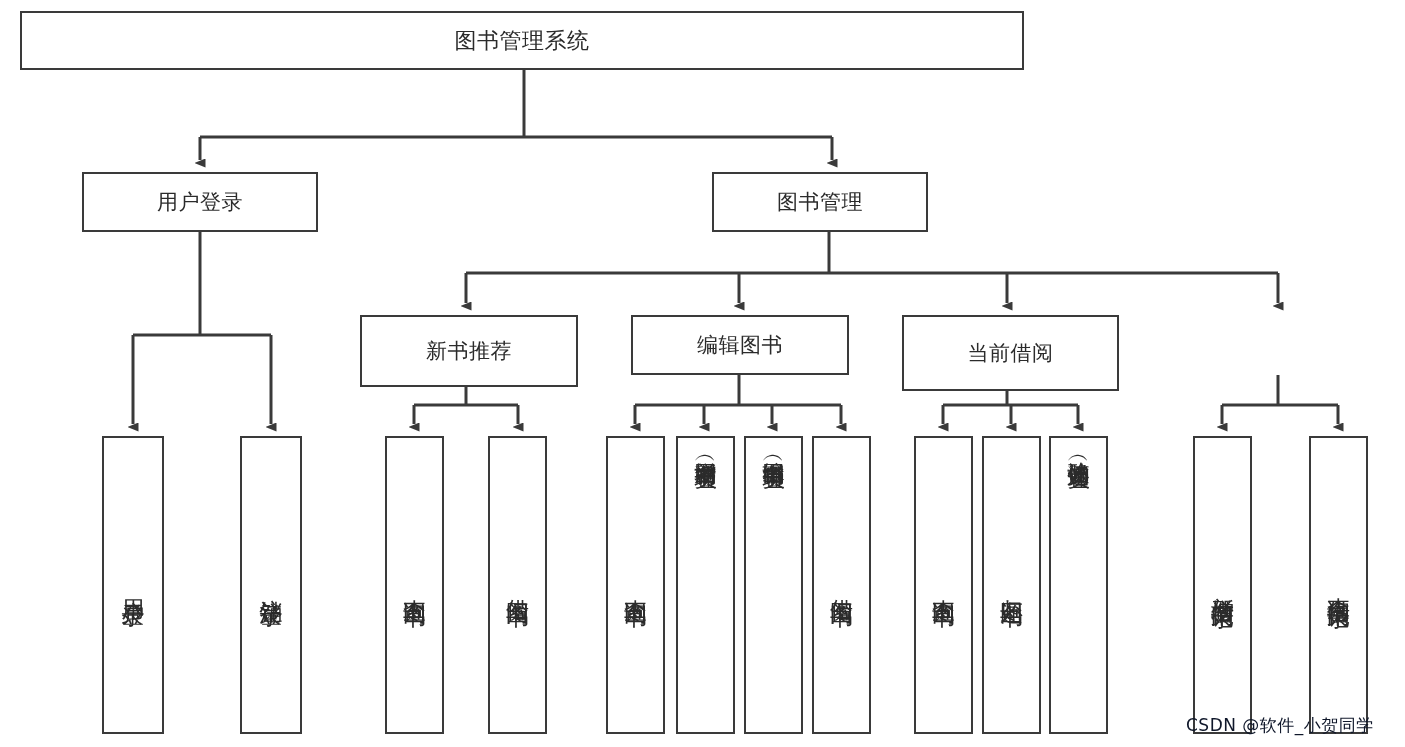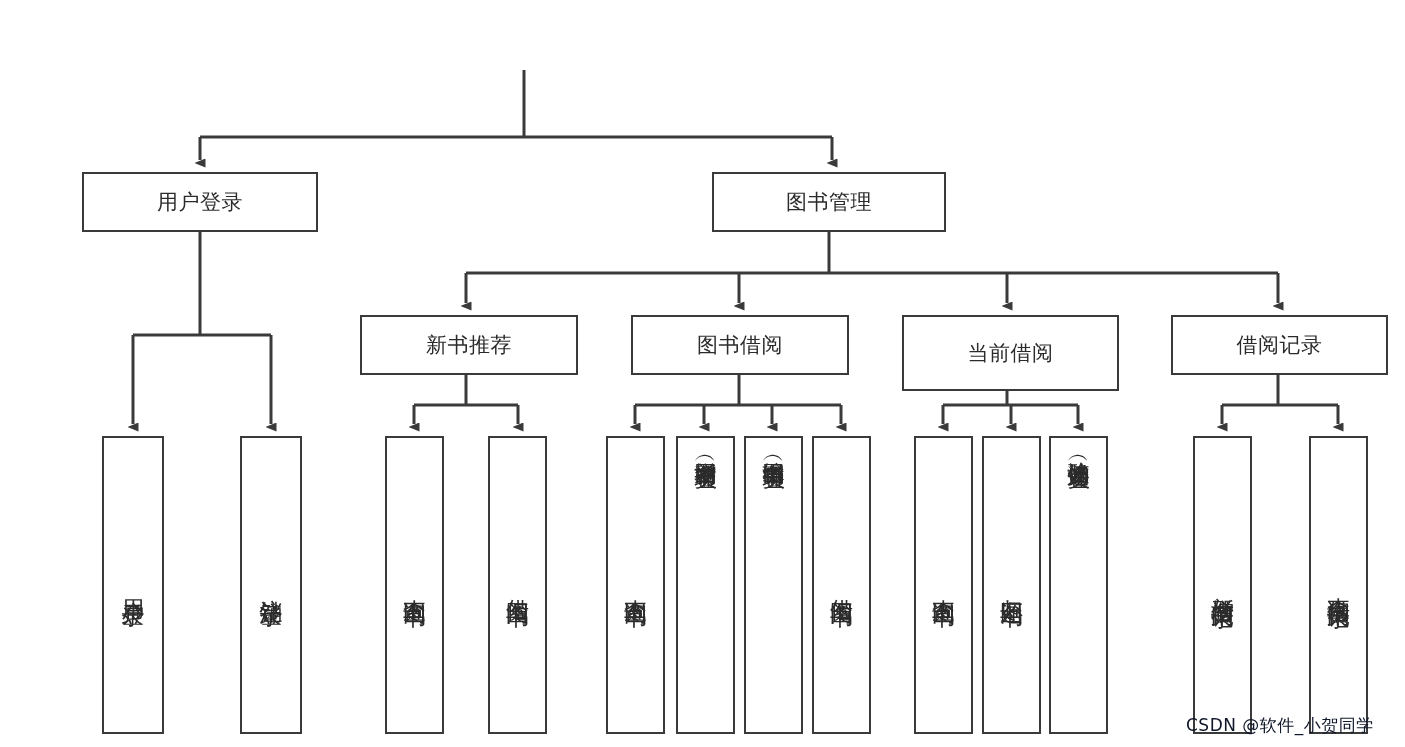--- a/index.html
+++ b/index.html
@@ -129,40 +129,40 @@
       <path d="M1011,405 L1011,424" marker-end="url(#arrow)"></path>
       <path d="M1078,405 L1078,424" marker-end="url(#arrow)"></path>
 
       <path d="M1278,375 L1278,405"></path>
       <path d="M1222,405 L1338,405"></path>
       <path d="M1222,405 L1222,424" marker-end="url(#arrow)"></path>
       <path d="M1338,405 L1338,424" marker-end="url(#arrow)"></path>
     </g>
   </svg>
 
+  <div class="node root horizontal" style="left:20px; top:11px; width:1004px; height:59px;">
+    <span class="node-label">图书管理系统</span>
+  </div>
 
   <div class="node horizontal" style="left:82px; top:172px; width:236px; height:60px;">
     <span class="node-label">用户登录</span>
   </div>
-  <div class="node horizontal" style="left:712px; top:172px; width:234px; height:60px;">
+  <div class="node horizontal" style="left:712px; top:172px; width:216px; height:60px;">
     <span class="node-label">图书管理</span>
   </div>
 
-  <div class="node horizontal" style="left:360px; top:315px; width:218px; height:60px;">
+  <div class="node horizontal" style="left:360px; top:315px; width:218px; height:72px;">
     <span class="node-label">新书推荐</span>
   </div>
   <div class="node horizontal" style="left:631px; top:315px; width:218px; height:60px;">
-    <span class="node-label">图书借阅</span>
+    <span class="node-label">编辑图书</span>
   </div>
   <div class="node horizontal" style="left:902px; top:315px; width:217px; height:76px;">
     <span class="node-label">当前借阅</span>
   </div>
-  <div class="node horizontal" style="left:1171px; top:315px; width:217px; height:60px;">
-    <span class="node-label">借阅记录</span>
-  </div>
 
   <div class="node vertical centered" style="left:102px; top:436px; width:62px; height:298px;">
     <span class="node-label">用户登录</span>
   </div>
   <div class="node vertical centered" style="left:240px; top:436px; width:62px; height:298px;">
     <span class="node-label">注销登录</span>
   </div>
 
   <div class="node vertical centered" style="left:385px; top:436px; width:59px; height:298px;">
     <span class="node-label">查询图书</span>

